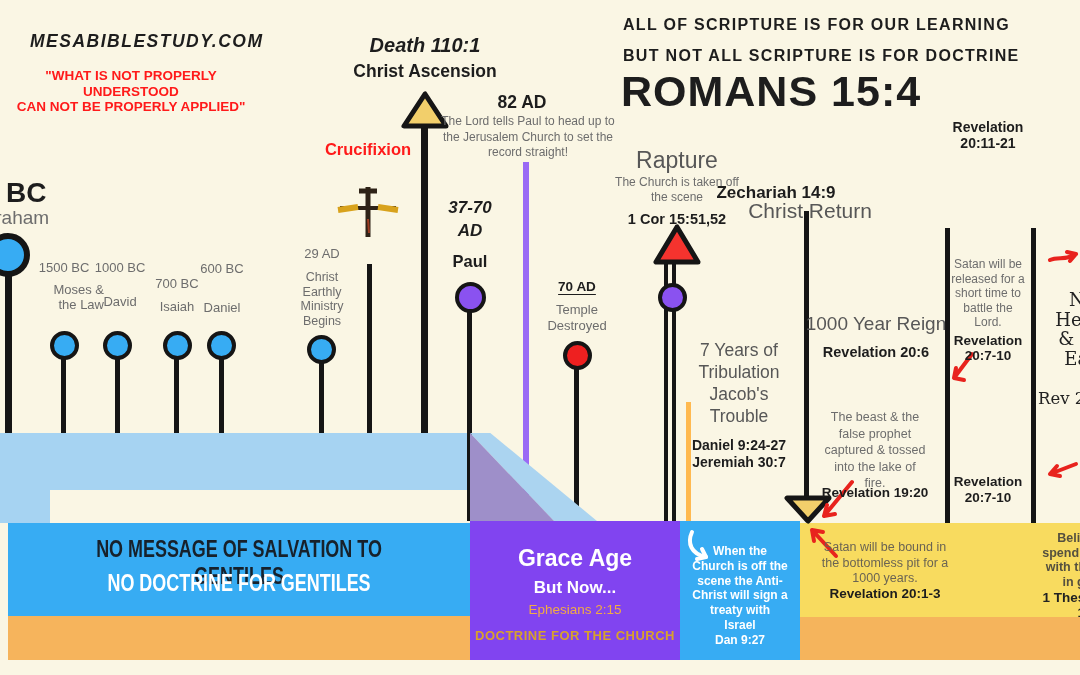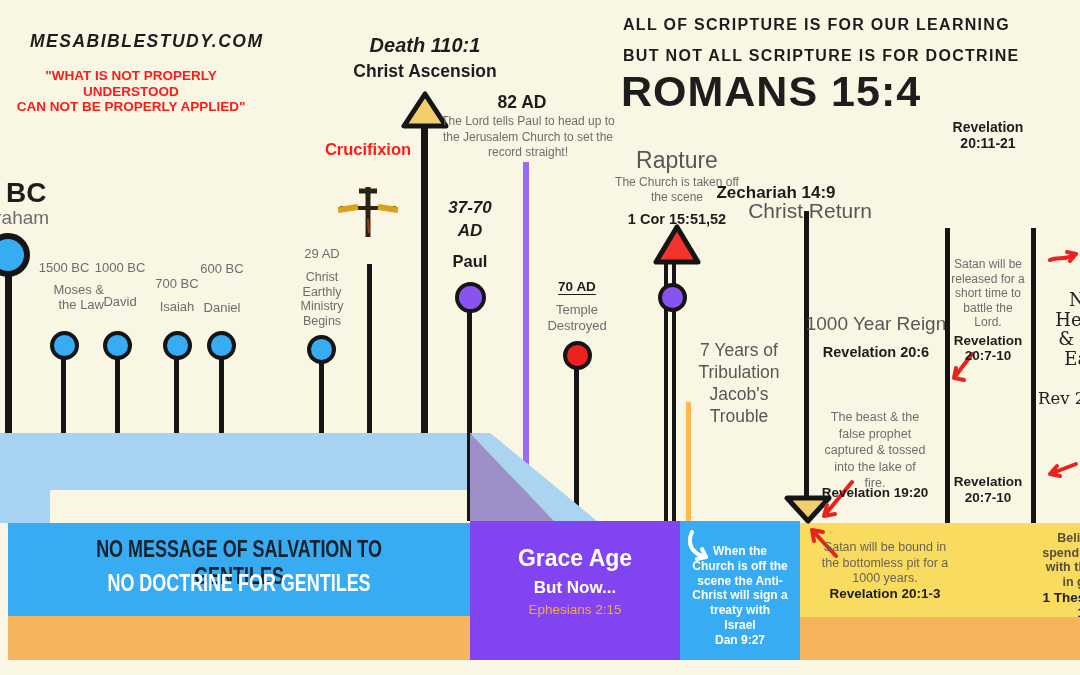--- a/index.html
+++ b/index.html
@@ -150,20 +150,22 @@
 
   <div class="t gray2 ctr" style="left:607px;top:147px;width:140px;font-size:23px;">Rapture</div>
   <div class="t gray ctr pre" style="left:607px;top:175px;width:140px;font-size:12px;line-height:15px;">The Church is taken off
 the  scene</div>
   <div class="t bold ctr" style="left:607px;top:211px;width:140px;font-size:14.5px;">1 Cor 15:51,52</div>
 
   <div class="t gray2 ctr pre" style="left:679px;top:339px;width:120px;font-size:17.5px;line-height:22px;">7 Years of
 Tribulation
 Jacob's
 Trouble</div>
+  <div class="t bold ctr pre" style="left:669px;top:437px;width:140px;font-size:14px;line-height:17px;">Daniel 9:24-27
+Jeremiah 30:7</div>
 
   <div class="t gray2 ctr" style="left:730px;top:151px;width:160px;font-size:21px;margin-top:48px;">Christ Return</div>
   <div class="t bold ctr" style="left:696px;top:183px;width:160px;font-size:17px;">Zechariah 14:9</div>
 
   <div class="t gray2 ctr" style="left:796px;top:305px;width:160px;font-size:19px;margin-top:8px;">1000 Year Reign</div>
   <div class="t bold ctr" style="left:796px;top:344px;width:160px;font-size:14.5px;">Revelation 20:6</div>
   <div class="t gray ctr pre" style="left:815px;top:409px;width:120px;font-size:12.5px;line-height:16.5px;">The beast &amp; the
 false prophet
 captured &amp; tossed
 into the lake of
@@ -187,20 +189,21 @@
 &amp; New
 Earth</div>
   <div class="t" style="left:1038px;top:389px;font-size:16.5px;font-family:'DejaVu Serif','Liberation Serif',serif;color:#222;white-space:nowrap;">Rev 21</div>
 
   <div class="t bold ctr" style="left:8px;top:536px;width:462px;font-size:23px;color:#17212b;transform:scaleX(0.78);">NO MESSAGE OF SALVATION TO GENTILES</div>
   <div class="t bold ctr" style="left:8px;top:570px;width:462px;font-size:23px;color:#ffffff;transform:scaleX(0.78);">NO DOCTRINE FOR GENTILES</div>
 
   <div class="t bold ctr" style="left:470px;top:545px;width:210px;font-size:23px;color:#ffffff;">Grace Age</div>
   <div class="t bold ctr" style="left:470px;top:578px;width:210px;font-size:17px;color:#ffffff;">But Now...</div>
   <div class="t ctr" style="left:470px;top:602px;width:210px;font-size:13.5px;color:#f2ab44;">Ephesians 2:15</div>
+  <div class="t bold ctr" style="left:470px;top:628px;width:210px;font-size:13px;color:#d8a12c;letter-spacing:0.5px;">DOCTRINE FOR THE CHURCH</div>
 
   <div class="t bold ctr pre" style="left:680px;top:544px;width:120px;font-size:12px;color:#ffffff;line-height:14.8px;">When the
 Church is off the
 scene the Anti-
 Christ will sign a
 treaty with
 Israel
 Dan 9:27</div>
 
   <div class="t ctr pre" style="left:800px;top:540px;width:170px;font-size:12.5px;line-height:15.5px;color:#6b6453;">Satan will be bound in

